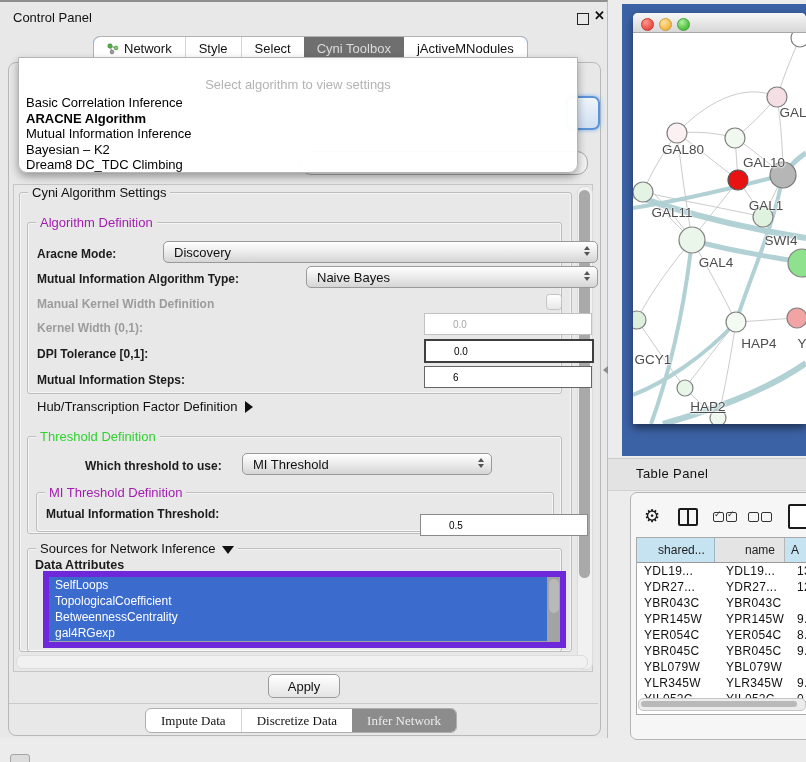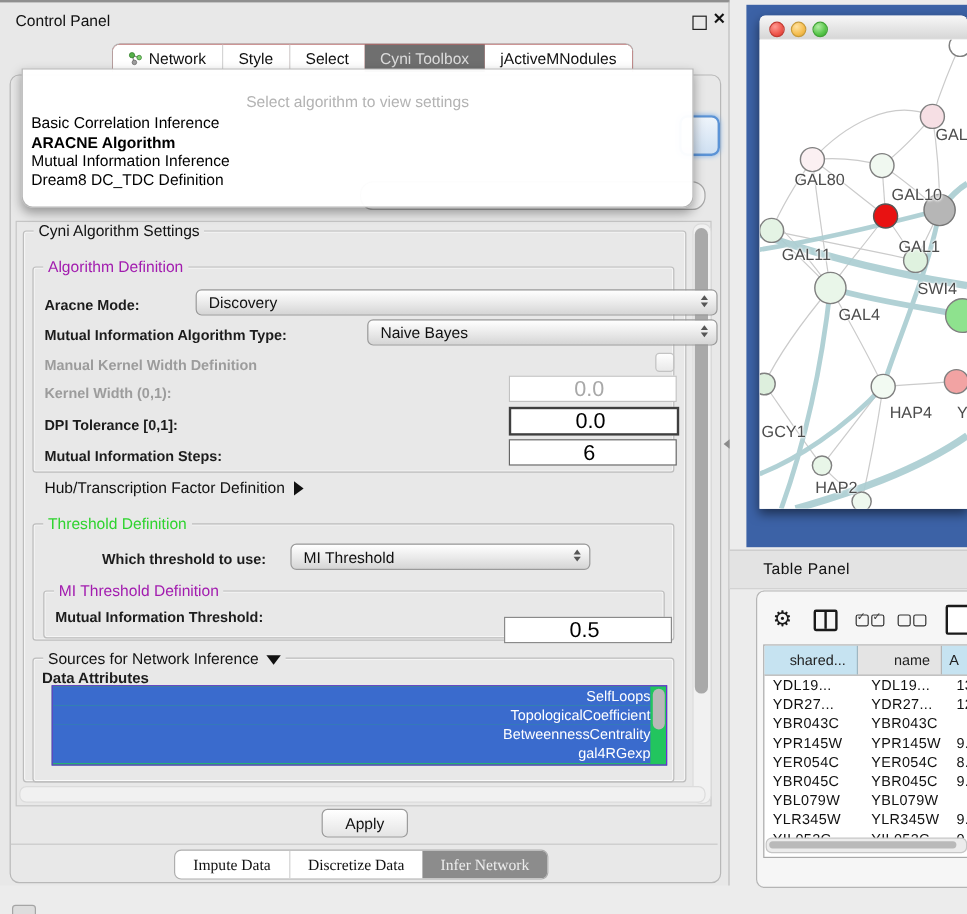--- a/index.html
+++ b/index.html
@@ -9,21 +9,21 @@
     -webkit-font-smoothing:antialiased;
   }
   .abs{position:absolute;}
   
   #control-panel{left:0;top:0;width:607px;height:736px;background:#e8e8e8;
     border-right:1px solid #bdbdbd;border-top:2px solid #8f8f8f;}
   .cp-title{left:13px;top:10px;font-size:13px;color:#111;}
   .win-float{left:577px;top:13px;width:10px;height:10px;border:1.5px solid #222;background:transparent;}
   .win-close{left:594px;top:8px;font-size:13px;font-weight:bold;color:#111;}
   
-  .tabstrip{left:93px;top:36px;height:23px;display:flex;background:#b91c1c;
+  .tabstrip{left:93px;top:36px;height:23px;display:flex;background:#3b82f6;
     border:1px solid #b2b2b2;border-bottom:none;border-radius:7px 7px 0 0;overflow:hidden;justify-content:center;}
   .tab{display:flex;align-items:center;gap:5px;padding:0 13px;font-size:13px;color:#111;
     border-left:1px solid #d5d5d5;background:#fff;white-space:nowrap;}
   .tab:first-child{border-left:none;}
   .tab.selected{background:#6f6f6f;color:#dcdcdc;border-left:none;}
   .tab.selected + .tab{border-left:none;}
   
   .outer-group{left:8px;top:62px;width:591px;height:672px;border:1px solid #b8b8b8;border-radius:8px;}
   .scrollpane{left:13px;top:184px;width:578px;height:486px;border:1px solid #c6c6c6;background:#e8e8e8;}
   .vsb-track{left:577px;top:186px;width:14px;height:482px;background:#f1f1f1;border:1px solid #dcdcdc;border-radius:7px;}
@@ -38,37 +38,37 @@
   .lbl.disabled{color:#9c9c9c;}
   
   .combo{height:22px;border:1px solid #9a9a9a;border-radius:5px;
     background:linear-gradient(#ffffff,#e9e9e9 55%,#d5d5d5);display:flex;align-items:center;
     font-size:13px;color:#111;padding-left:10px;box-sizing:border-box;margin-left:36px;}
   .combo .arrows{position:absolute;right:7px;top:4px;display:flex;flex-direction:column;gap:2px;}
   .combo .arrows i{display:block;width:0;height:0;border-left:3.5px solid transparent;border-right:3.5px solid transparent;}
   .combo .arrows i.up{border-bottom:4.5px solid #555;}
   .combo .arrows i.dn{border-top:4.5px solid #555;}
   
-  .field{height:20px;background:#fff;font-size:18px;display:flex;align-items:center;
-    justify-content:center;padding-right:6px;box-sizing:content-box;}
+  .field{height:20px;background:#fff;font-size:10px;display:flex;align-items:center;
+    justify-content:flex-start;padding-right:6px;box-sizing:content-box;padding-left:28px;}
   .checkbox{width:14px;height:14px;border:1px solid #c3c3c3;border-radius:3.5px;
     background:linear-gradient(#fefefe,#e9e9e9);}
   
   .dropdown{left:18px;top:57px;width:560px;height:116px;background:rgba(255,255,255,.97);
     border:1px solid #b5b5b5;border-radius:0 0 9px 9px;box-shadow:0 4px 9px rgba(0,0,0,.35);
     z-index:50;padding-top:19px;box-sizing:border-box;}
   .dd-prompt{height:18px;text-align:center;font-size:13px;color:#b3b3b3;}
   .dd-item{height:15.6px;line-height:15.6px;padding-left:7px;font-size:13px;color:#000;white-space:nowrap;}
   .dd-item.bold{font-weight:bold;}
   .ghost-btn{left:566px;top:96px;width:30px;height:30px;border:2px solid #5b93d6;border-radius:7px;
     background:linear-gradient(#eef4fb,#cfe0f2);box-shadow:0 0 4px #7fb0e8;z-index:10;}
   .ghost-combo{left:300px;top:151px;width:286px;height:22px;border:1px solid #a8a8a8;border-radius:11px;
     background:#f3f3f3;z-index:9;}
   
-  .attr-list{left:43px;top:571px;width:511px;height:65px;background:#22c55e;border:1px solid #6d28d9;overflow:hidden;text-align:right;}
+  .attr-list{left:43px;top:571px;width:511px;height:65px;background:#a3a3a3;border:6px solid #6d28d9;overflow:hidden;}
   .attr-item{height:16px;line-height:16px;width:calc(100% - 13px);background:#3a6bcd;color:#fff;
     font-size:12px;padding-left:6px;box-sizing:border-box;white-space:nowrap;}
   .list-vsb{position:absolute;right:1px;top:2px;width:10px;height:34px;background:#b9b9b9;border-radius:5px;}
   
   .apply-btn{left:268px;top:674px;width:70px;height:22px;border:1px solid #9c9c9c;border-radius:5px;
     background:linear-gradient(#ffffff,#e4e4e4);font-size:13px;color:#111;display:flex;align-items:center;justify-content:center;}
   .divider{left:9px;top:703px;width:589px;border-top:1px solid #c9c9c9;}
   .bottom-tabstrip{left:145px;top:708px;height:23px;display:flex;background:#fff;
     border:1px solid #aeaeae;border-radius:6px;overflow:hidden;}
   .btab{display:flex;align-items:center;padding:0 15px;font-size:13px;color:#111;border-left:1px solid #d3d3d3;font-family:Liberation Serif, serif;}
@@ -251,21 +251,22 @@
     </div>
 </div>
 <div class="abs corner-btn"></div>
 <div class="abs splitter-arrow"></div>
 
 <div class="abs dropdown">
   <div class="dd-prompt">Select algorithm to view settings</div>
   <div class="dd-item">Basic Correlation Inference</div>
   <div class="dd-item bold">ARACNE Algorithm</div>
   <div class="dd-item">Mutual Information Inference</div>
-  <div class="dd-item">Dream8 DC_TDC Definition</div>
+  <div class="dd-item">Bayesian – K2</div>
+  <div class="dd-item">Dream8 DC_TDC Climbing</div>
 </div>
 
 <div class="abs blue-panel"></div>
 <div class="abs net-window"></div>
 <div class="abs net-titlebar">
   <span class="tl red"></span>
   <span class="tl yellow"></span>
   <span class="tl green"></span>
 </div>
 <div class="abs net-content">
@@ -329,21 +330,21 @@
   <span class="node-label" style="left:160px;top:72px;">GAL</span>
   <span class="node-label" style="left:50px;top:109px;">GAL80</span>
   <span class="node-label" style="left:131px;top:122px;">GAL10</span>
   <span class="node-label" style="left:133px;top:165px;">GAL1</span>
   <span class="node-label" style="left:39px;top:172px;">GAL11</span>
   <span class="node-label" style="left:148px;top:200px;">SWI4</span>
   <span class="node-label" style="left:83px;top:222px;">GAL4</span>
   <span class="node-label" style="left:20px;top:303px;margin-top:16px;">GCY1</span>
   <span class="node-label" style="left:126px;top:303px;">HAP4</span>
   <span class="node-label" style="left:169px;top:303px;">Y</span>
-  <span class="node-label" style="left:64px;top:366px;">HAP2</span>
+  <span class="node-label" style="left:75px;top:366px;text-decoration:underline;">HAP2</span>
 </div>
 
 <div class="abs tp-strip"></div>
 <span class="abs tp-title">Table Panel</span>
 <div class="abs tp-box"></div>
 <span class="abs gear">⚙</span>
 <div class="abs cols-icon">
     <i></i>
   </div>
 <span class="abs cb checked" style="left:713px;top:512px;"></span>

